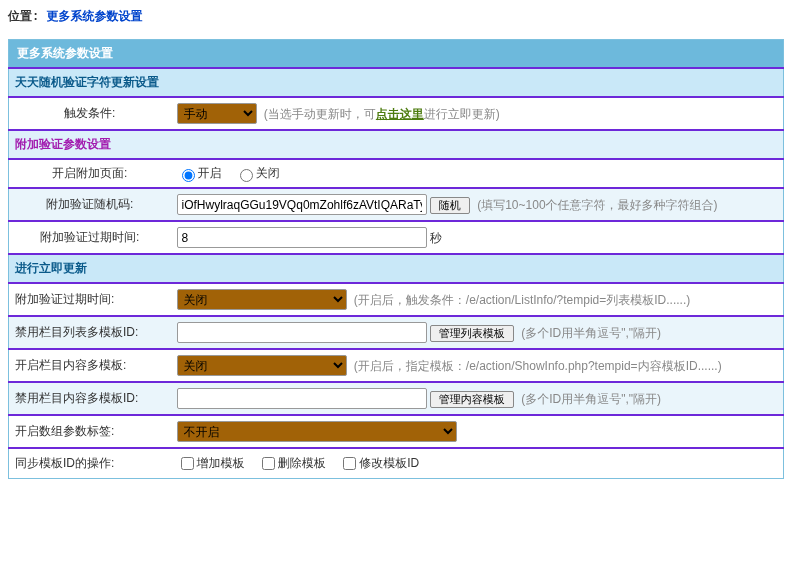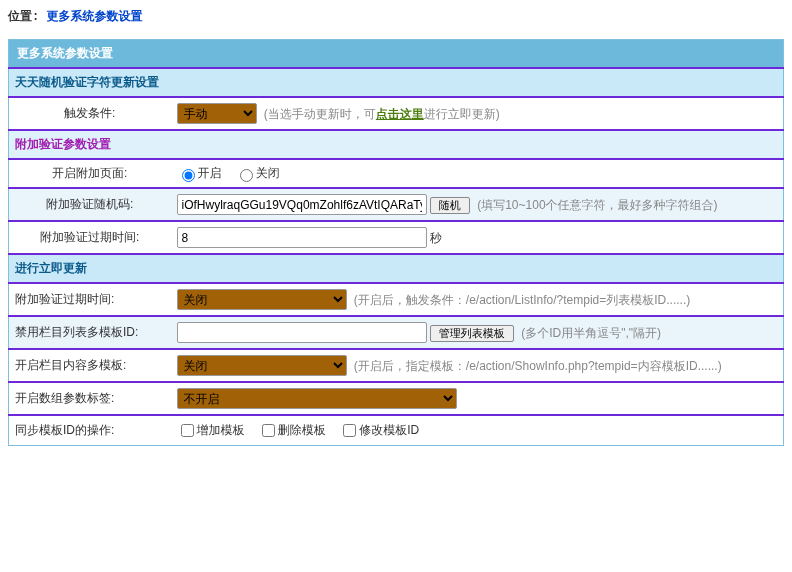--- a/index.html
+++ b/index.html
@@ -146,20 +146,28 @@
       <span class="hint">(多个ID用半角逗号","隔开)</span>
     </td>
   </tr>
   <tr class="row">
     <td class="label-col-wide">开启栏目内容多模板:</td>
     <td>
       <select style="width:170px"><option>关闭</option></select>
       <span class="hint">(开启后，指定模板：/e/action/ShowInfo.php?tempid=内容模板ID......)</span>
     </td>
   </tr>
+  <tr class="row-alt">
+    <td class="label-col-wide">禁用栏目内容多模板ID:</td>
+    <td>
+      <input type="text" style="width: 250px;">
+      <button>管理内容模板</button>
+      <span class="hint">(多个ID用半角逗号","隔开)</span>
+    </td>
+  </tr>
 
   <tr class="row">
     <td class="label-col-wide">开启数组参数标签:</td>
     <td>
       <select style="width:280px"><option>不开启</option></select>
     </td>
   </tr>
   <tr class="row">
     <td class="label-col-wide">同步模板ID的操作:</td>
     <td>

